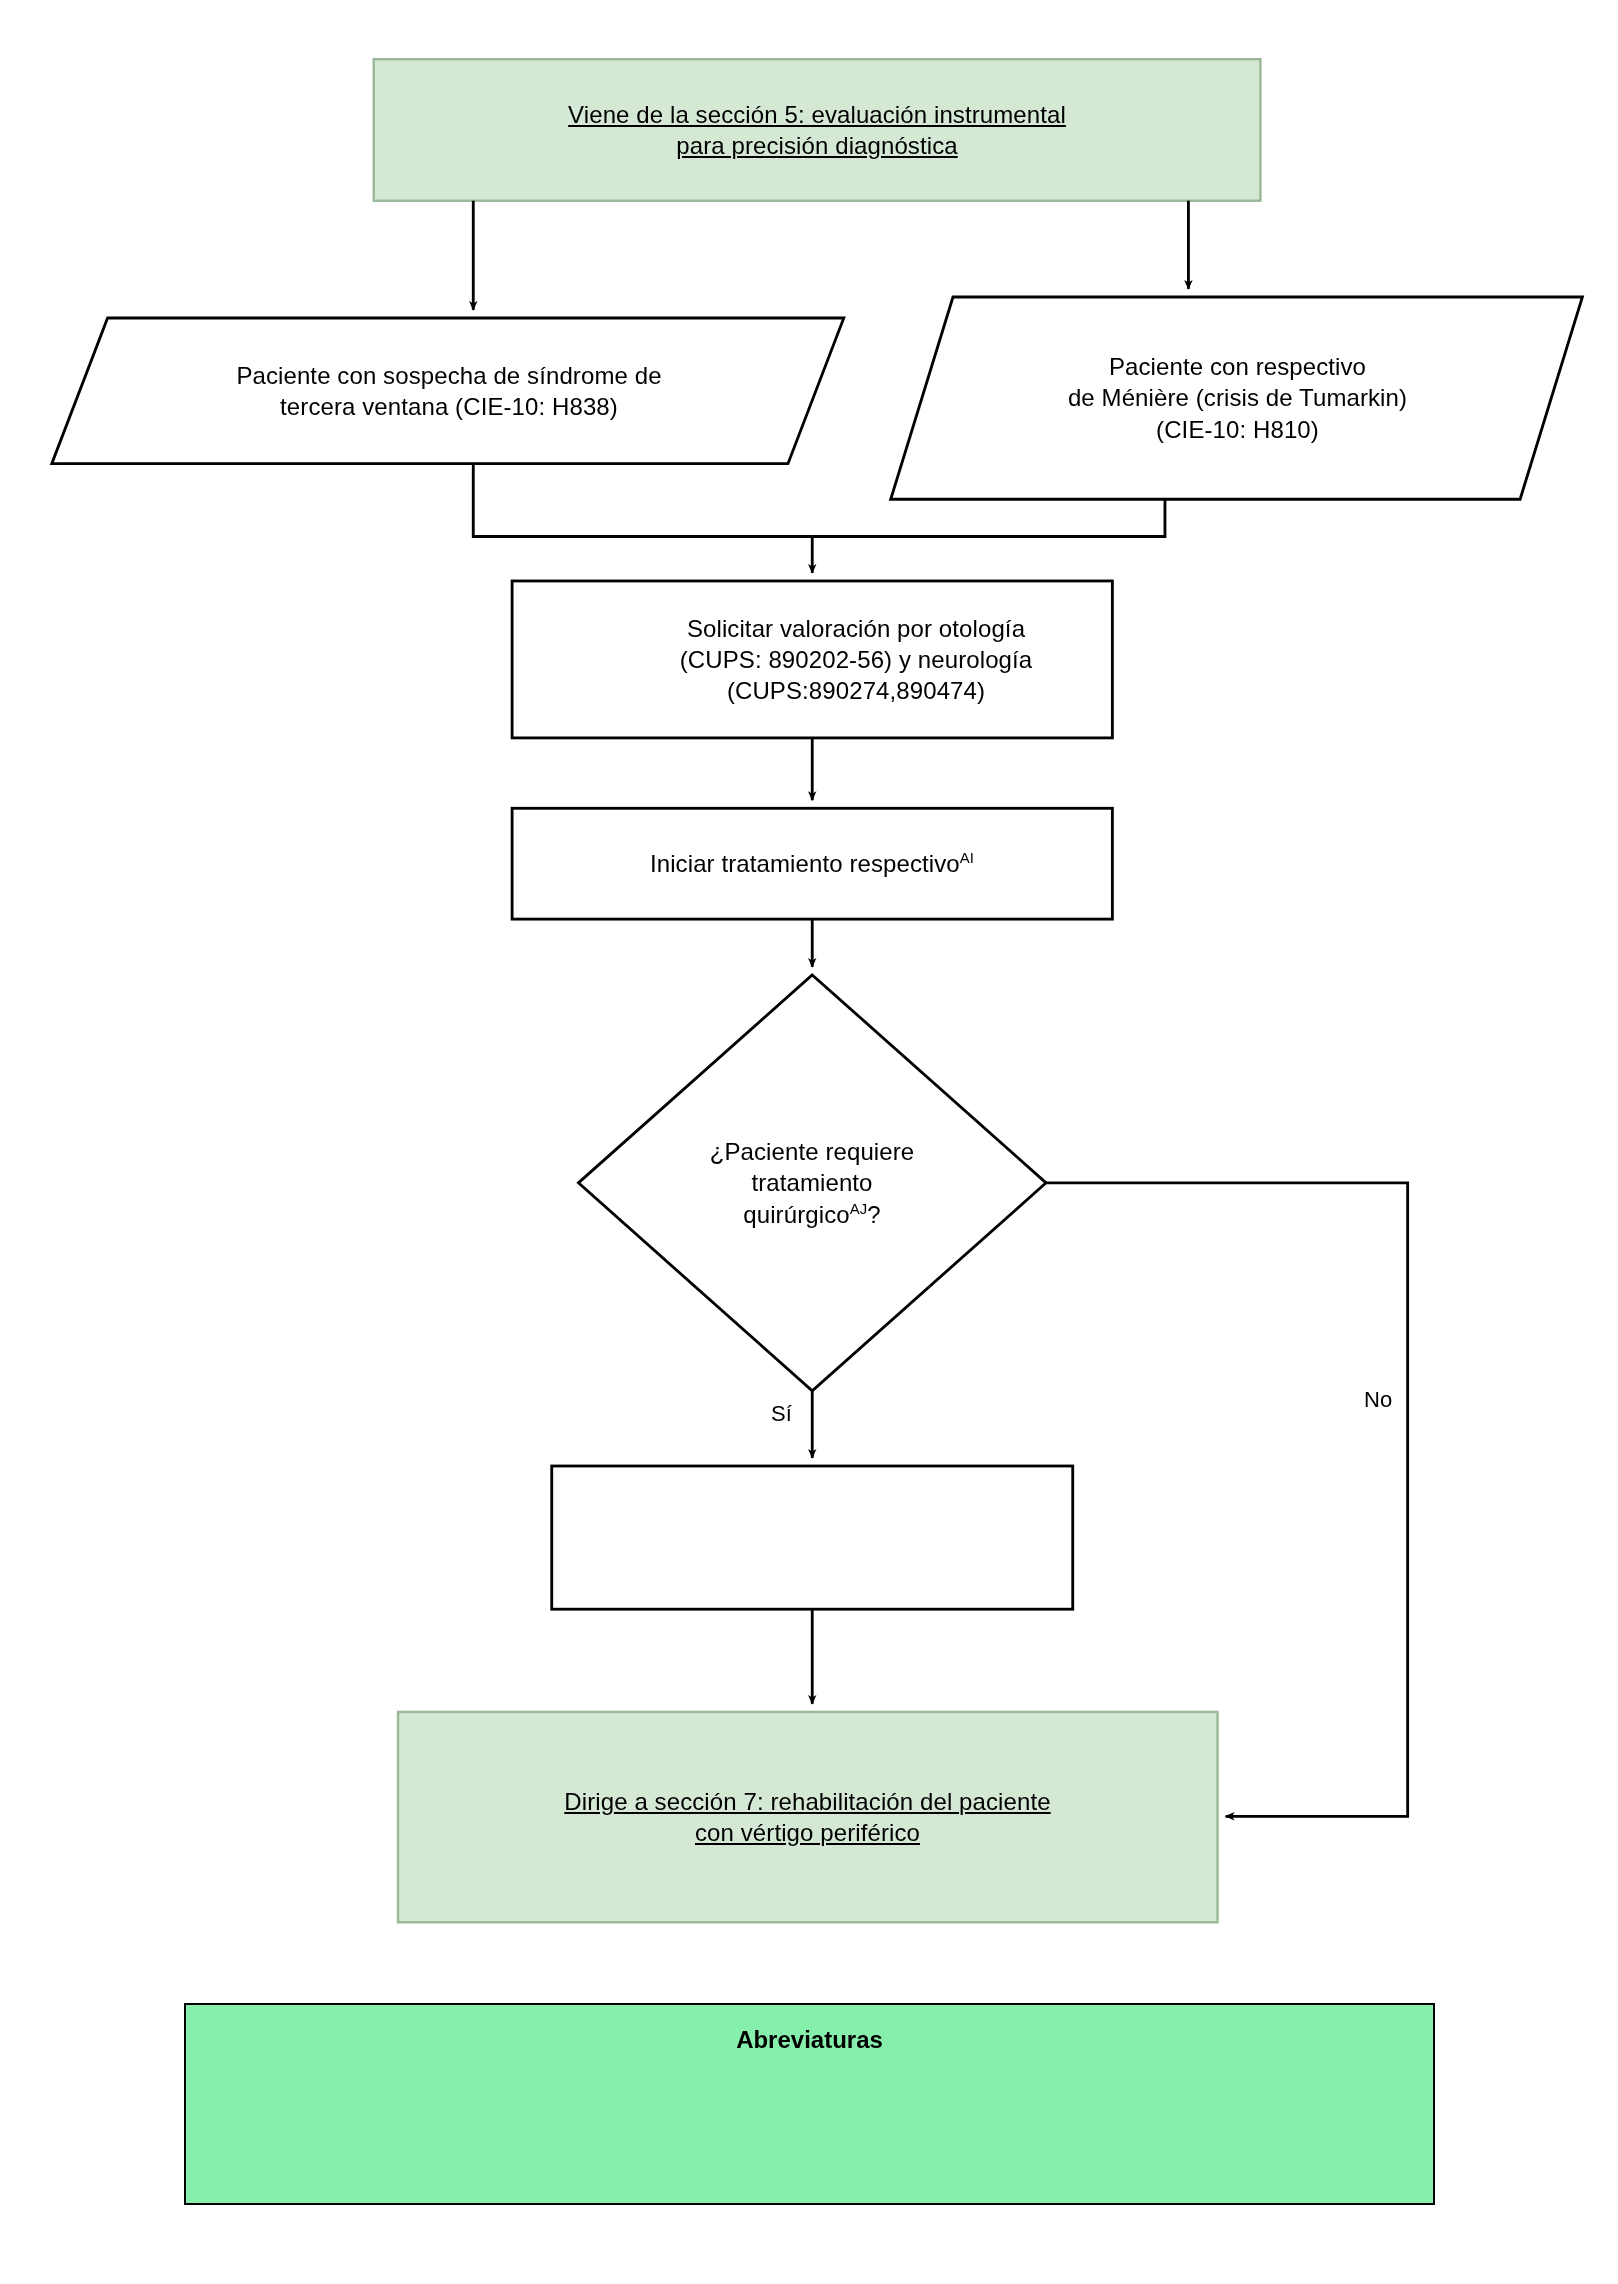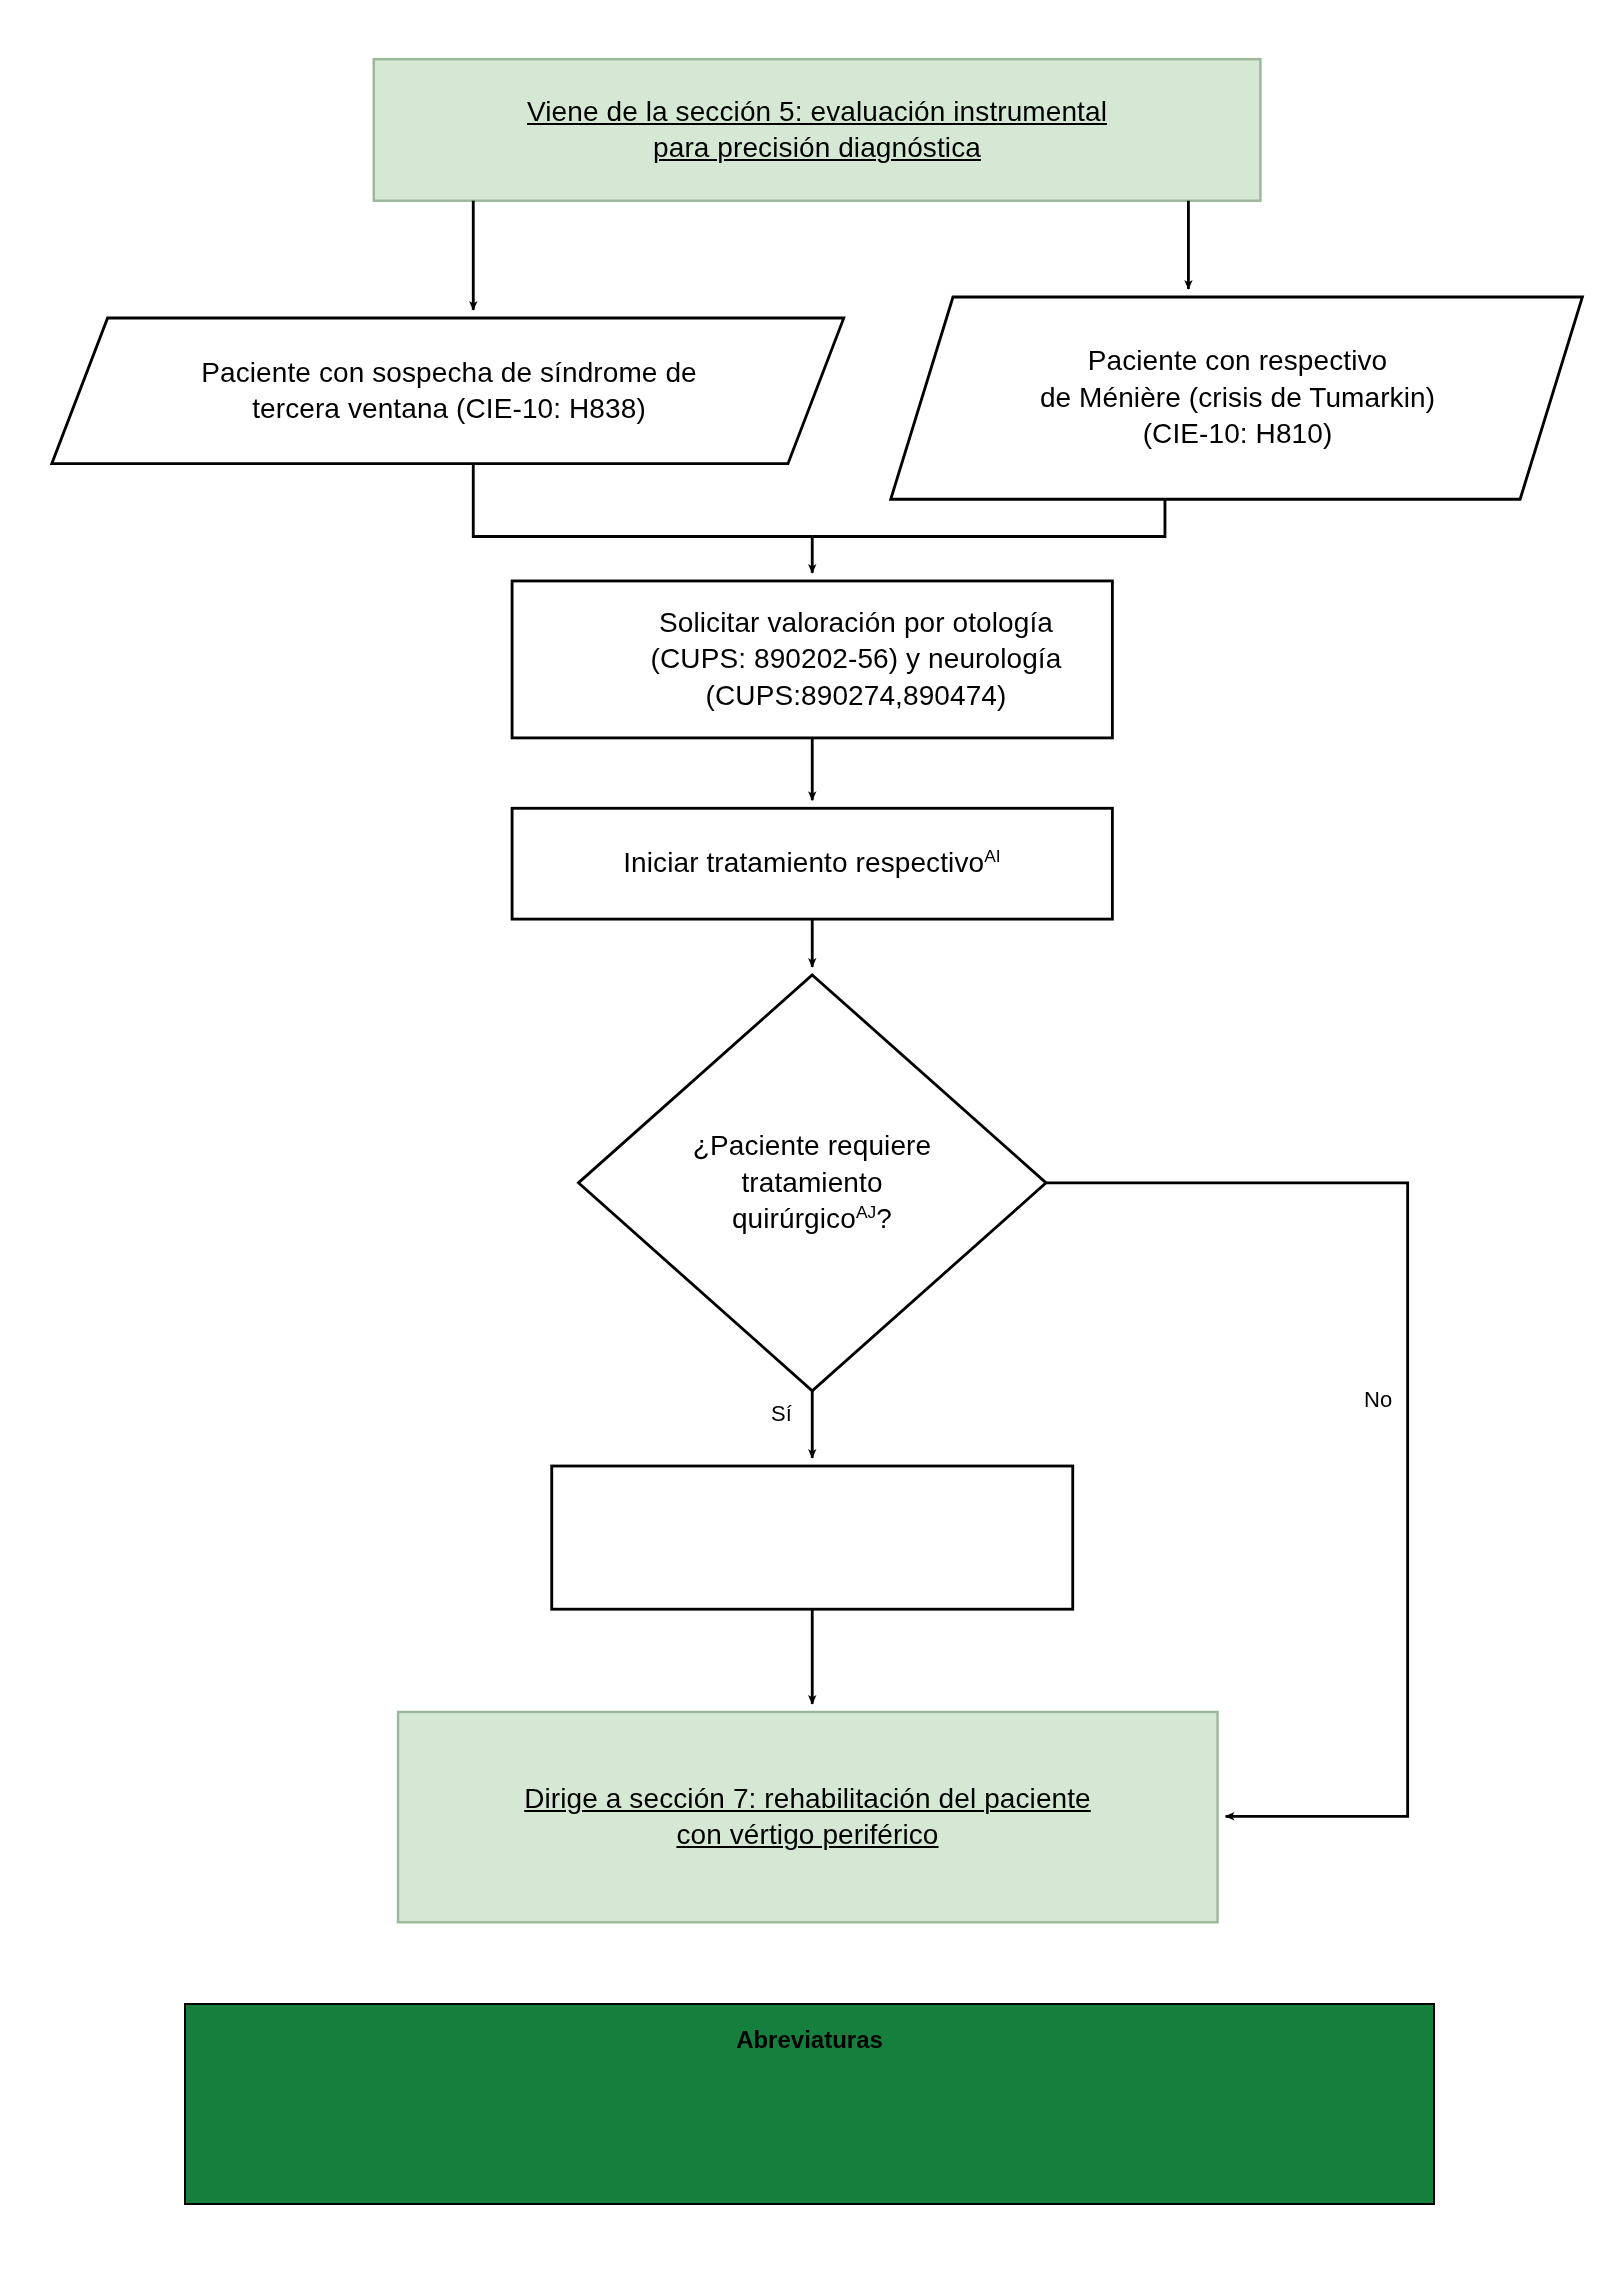--- a/index.html
+++ b/index.html
@@ -30,34 +30,34 @@
     position: absolute;
     display: flex;
     align-items: center;
     justify-content: center;
     text-align: center;
     line-height: 1.30;
     letter-spacing: 0.1px;
     box-sizing: border-box;
   }
   .node-text > div { width: 100%; }
-  .fs-30 { font-size: 28px; }
+  .fs-30 { font-size: 24px; }
   .u { text-decoration: underline; text-decoration-thickness: 1.6px; text-underline-offset: 2.4px; }
   .edge-label {
     position: absolute;
     font-size: 22px;
     color: #000;
     white-space: nowrap;
   }
   sup { font-size: 0.62em; vertical-align: super; line-height: 0; text-align: right; }
   .legend-box {
     position: absolute;
     box-sizing: border-box;
     border: 2.4px solid #000;
-    background: #15803d;
+    background: #86efac;
     padding: 21px 27.5px 24px 27.5px;
   }
   .legend-title {
     text-align: center;
     font-weight: bold;
     font-size: 24px;
     margin-bottom: 36px;
   }
   .legend-body {
     font-size: 22.7px;

